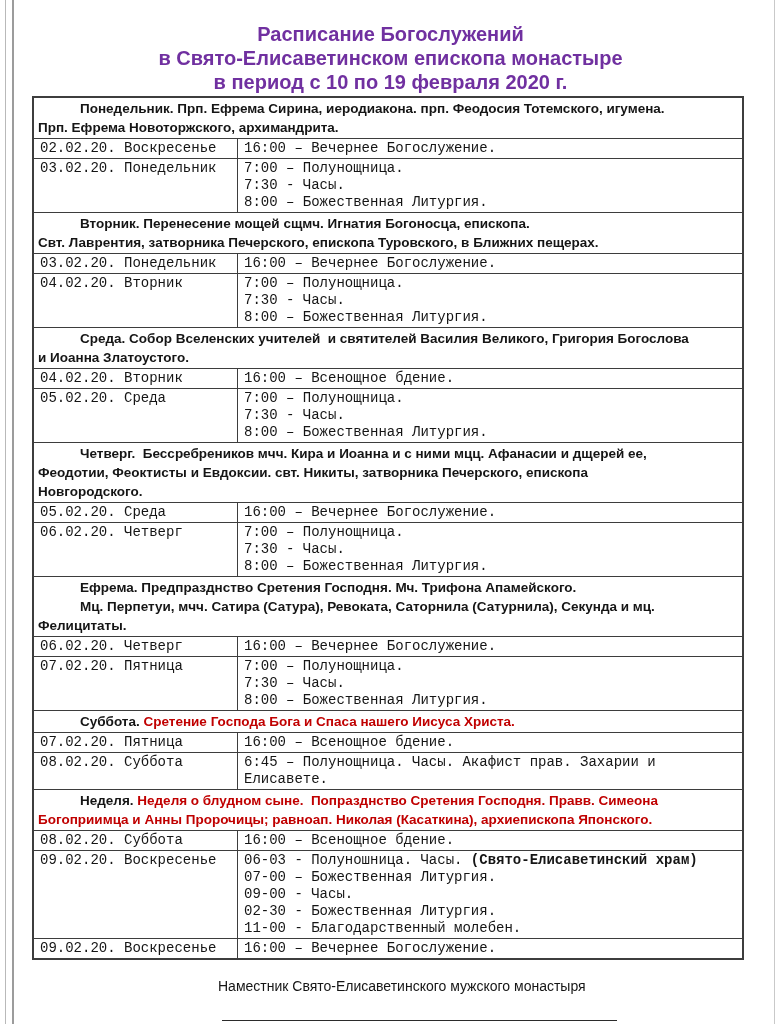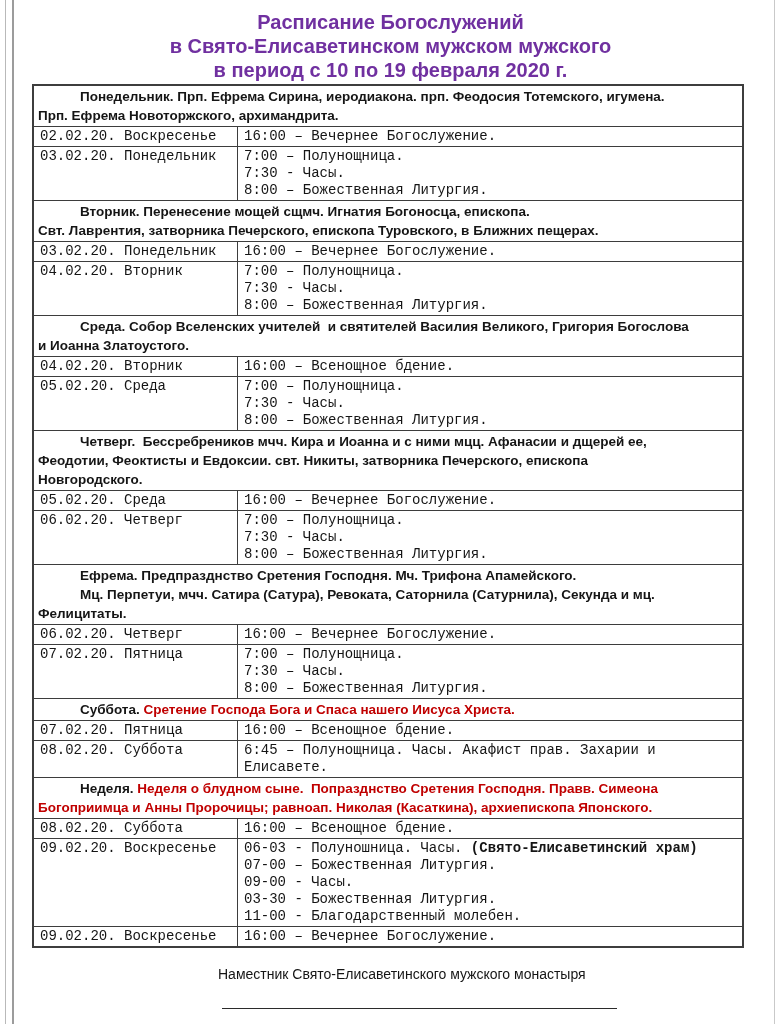--- a/index.html
+++ b/index.html
@@ -15,21 +15,21 @@
     font-family:"Liberation Sans","DejaVu Sans",sans-serif;
     color:var(--ink);
     position:relative;
     overflow:hidden;
   }
   
   .scan-line-left1{position:absolute;left:5px;top:0;width:1px;height:1024px;background:#b9b9b9;}
   .scan-line-left2{position:absolute;left:12px;top:0;width:2px;height:1024px;background:#9c9c9c;}
   .scan-line-right{position:absolute;left:774px;top:0;width:1px;height:1024px;background:#c9c9c9;}
 
-  .page{position:absolute;left:0;top:0;width:781px;}
+  .page{position:absolute;left:0;top:12px;width:781px;}
 
   .title{
     padding-top:10px;
     text-align:center;
     color:var(--purple);
     font-weight:bold;
     font-size:20px;
     line-height:24px;
     margin-bottom:2px;
   }
@@ -90,21 +90,21 @@
 </head>
 <body>
 
 <div class="scan-line-left1"></div>
 <div class="scan-line-left2"></div>
 <div class="scan-line-right"></div>
 
 <div class="page">
   <div class="title">
     <div>Расписание Богослужений</div>
-    <div>в Свято-Елисаветинском мужском мужского</div>
+    <div>в Свято-Елисаветинском епископа монастыре</div>
     <div>в период с 10 по 19 февраля 2020 г.</div>
   </div>
 
   <div class="schedule">
       <div class="section-header">
         <div class="hline indent"><span>Понедельник. Прп. Ефрема Сирина, иеродиакона. прп. Феодосия Тотемского, игумена.</span></div>
         <div class="hline"><span>Прп. Ефрема Новоторжского, архимандрита.</span></div>
       </div>
       <div class="row">
         <div class="cell date-cell">02.02.20. Воскресенье</div>
@@ -218,21 +218,21 @@
         <div class="cell services-cell">
           <div class="sline"><span>16:00 – Всенощное бдение.</span></div>
         </div>
       </div>
       <div class="row">
         <div class="cell date-cell">09.02.20. Воскресенье</div>
         <div class="cell services-cell">
           <div class="sline"><span>06-03 - Полуношница. Часы. </span><span class="b">(Свято-Елисаветинский храм)</span></div>
           <div class="sline"><span>07-00 – Божественная Литургия.</span></div>
           <div class="sline"><span>09-00 - Часы.</span></div>
-          <div class="sline"><span>03-30 - Божественная Литургия.</span></div>
+          <div class="sline"><span>02-30 - Божественная Литургия.</span></div>
           <div class="sline"><span>11-00 - Благодарственный молебен.</span></div>
         </div>
       </div>
       <div class="row">
         <div class="cell date-cell">09.02.20. Воскресенье</div>
         <div class="cell services-cell">
           <div class="sline"><span>16:00 – Вечернее Богослужение.</span></div>
         </div>
       </div>
     </div>

